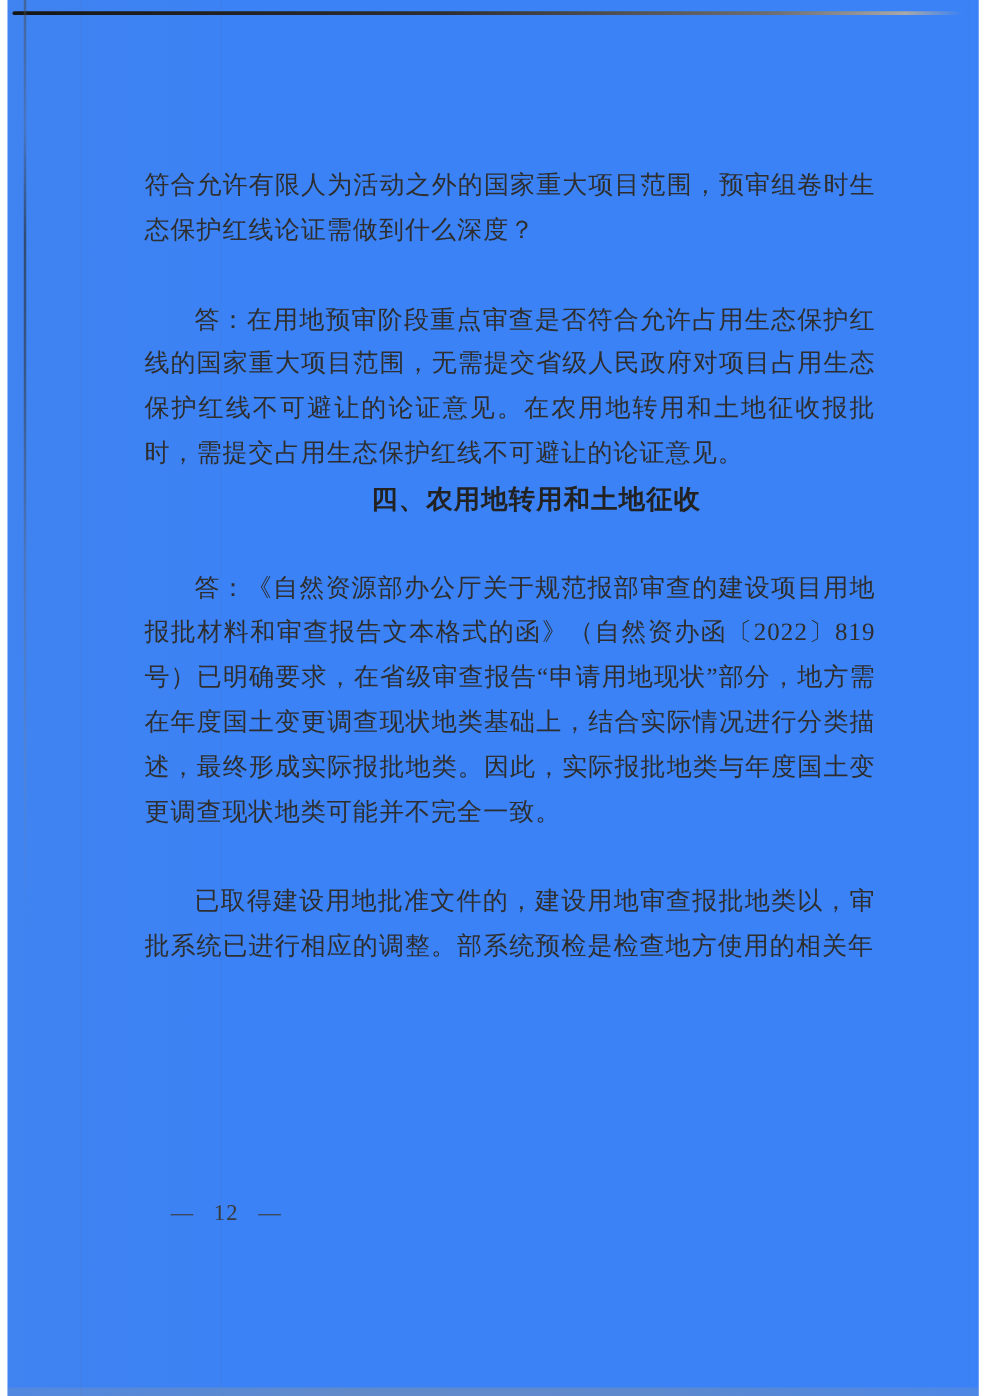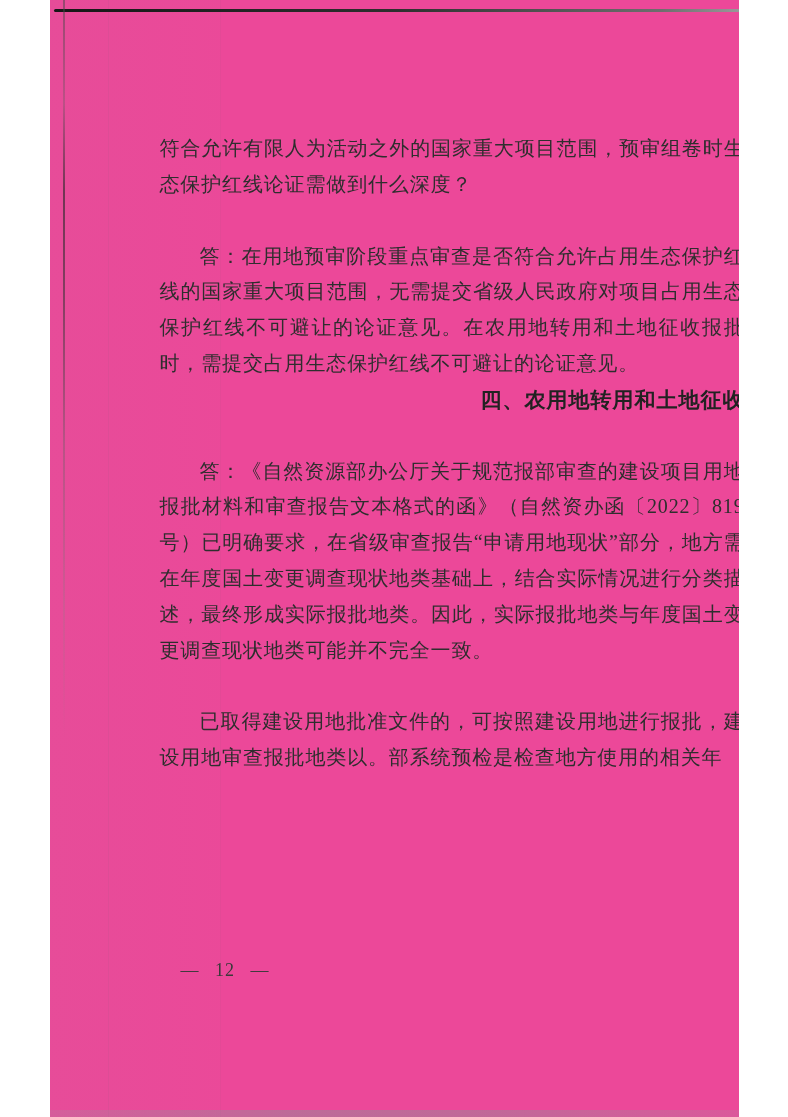--- a/index.html
+++ b/index.html
@@ -2,24 +2,24 @@
 <html><head>
 <meta charset="utf-8">
 <style>
   html, body {
     margin: 0;
     padding: 0;
     background: #ffffff;
   }
   .scan-page {
     position: relative;
-    width: 689px;
+    width: 777px;
     height: 1117px;
     margin: 0 auto;
-    background: #ec4899;
+    background: #3b82f6;
     overflow: hidden;
     font-family: "Liberation Serif", "DejaVu Serif", serif;
   }
   
   .edge-top {
     position: absolute;
     top: 9px; left: 4px;
     width: 760px; height: 3px;
     border-radius: 2px;
     background: linear-gradient(to right,
@@ -78,21 +78,21 @@
   .section-heading {
     margin: 0;
     padding: 0;
     font-size: 21px;
     line-height: 35.8px;
     font-weight: 700;
     letter-spacing: 1px;
     text-indent: 2em;
     color: #222;
     font-family: "Liberation Sans", "DejaVu Sans", sans-serif;
-    text-align: right;
+    text-align: center;
   }
   .page-footer {
     position: absolute;
     top: 960px; left: 131px;
     font-size: 18px;
     color: #3a3a3a;
     letter-spacing: 1px;
     word-spacing: 10px;
     font-family: "Liberation Serif", "DejaVu Serif", serif;
     text-align: center;
@@ -109,18 +109,18 @@
   <div class="streak streak-c"></div>
   <div class="edge-top"></div>
   <div class="edge-left"></div>
   <div class="edge-bottom"></div>
 
   <div class="content">
     <p class="para">符合允许有限人为活动之外的国家重大项目范围，预审组卷时生态保护红线论证需做到什么深度？</p>
     <p class="para indent">答：在用地预审阶段重点审查是否符合允许占用生态保护红线的国家重大项目范围，无需提交省级人民政府对项目占用生态保护红线不可避让的论证意见。在农用地转用和土地征收报批时，需提交占用生态保护红线不可避让的论证意见。</p>
     <h2 class="section-heading">四、农用地转用和土地征收</h2>
     <p class="para indent">答：《自然资源部办公厅关于规范报部审查的建设项目用地报批材料和审查报告文本格式的函》（自然资办函〔2022〕819 号）已明确要求，在省级审查报告“申请用地现状”部分，地方需在年度国土变更调查现状地类基础上，结合实际情况进行分类描述，最终形成实际报批地类。因此，实际报批地类与年度国土变更调查现状地类可能并不完全一致。</p>
-    <p class="para indent">已取得建设用地批准文件的，可按照建设用地进行报批，建设用地审查报批地类以。部系统预检是检查地方使用的相关年</p>
+    <p class="para indent">已取得建设用地批准文件的，建设用地审查报批地类以，审批系统已进行相应的调整。部系统预检是检查地方使用的相关年</p>
   </div>
 
   <div class="page-footer">— 12 —</div>
 
 </div>
 
 </body></html>

